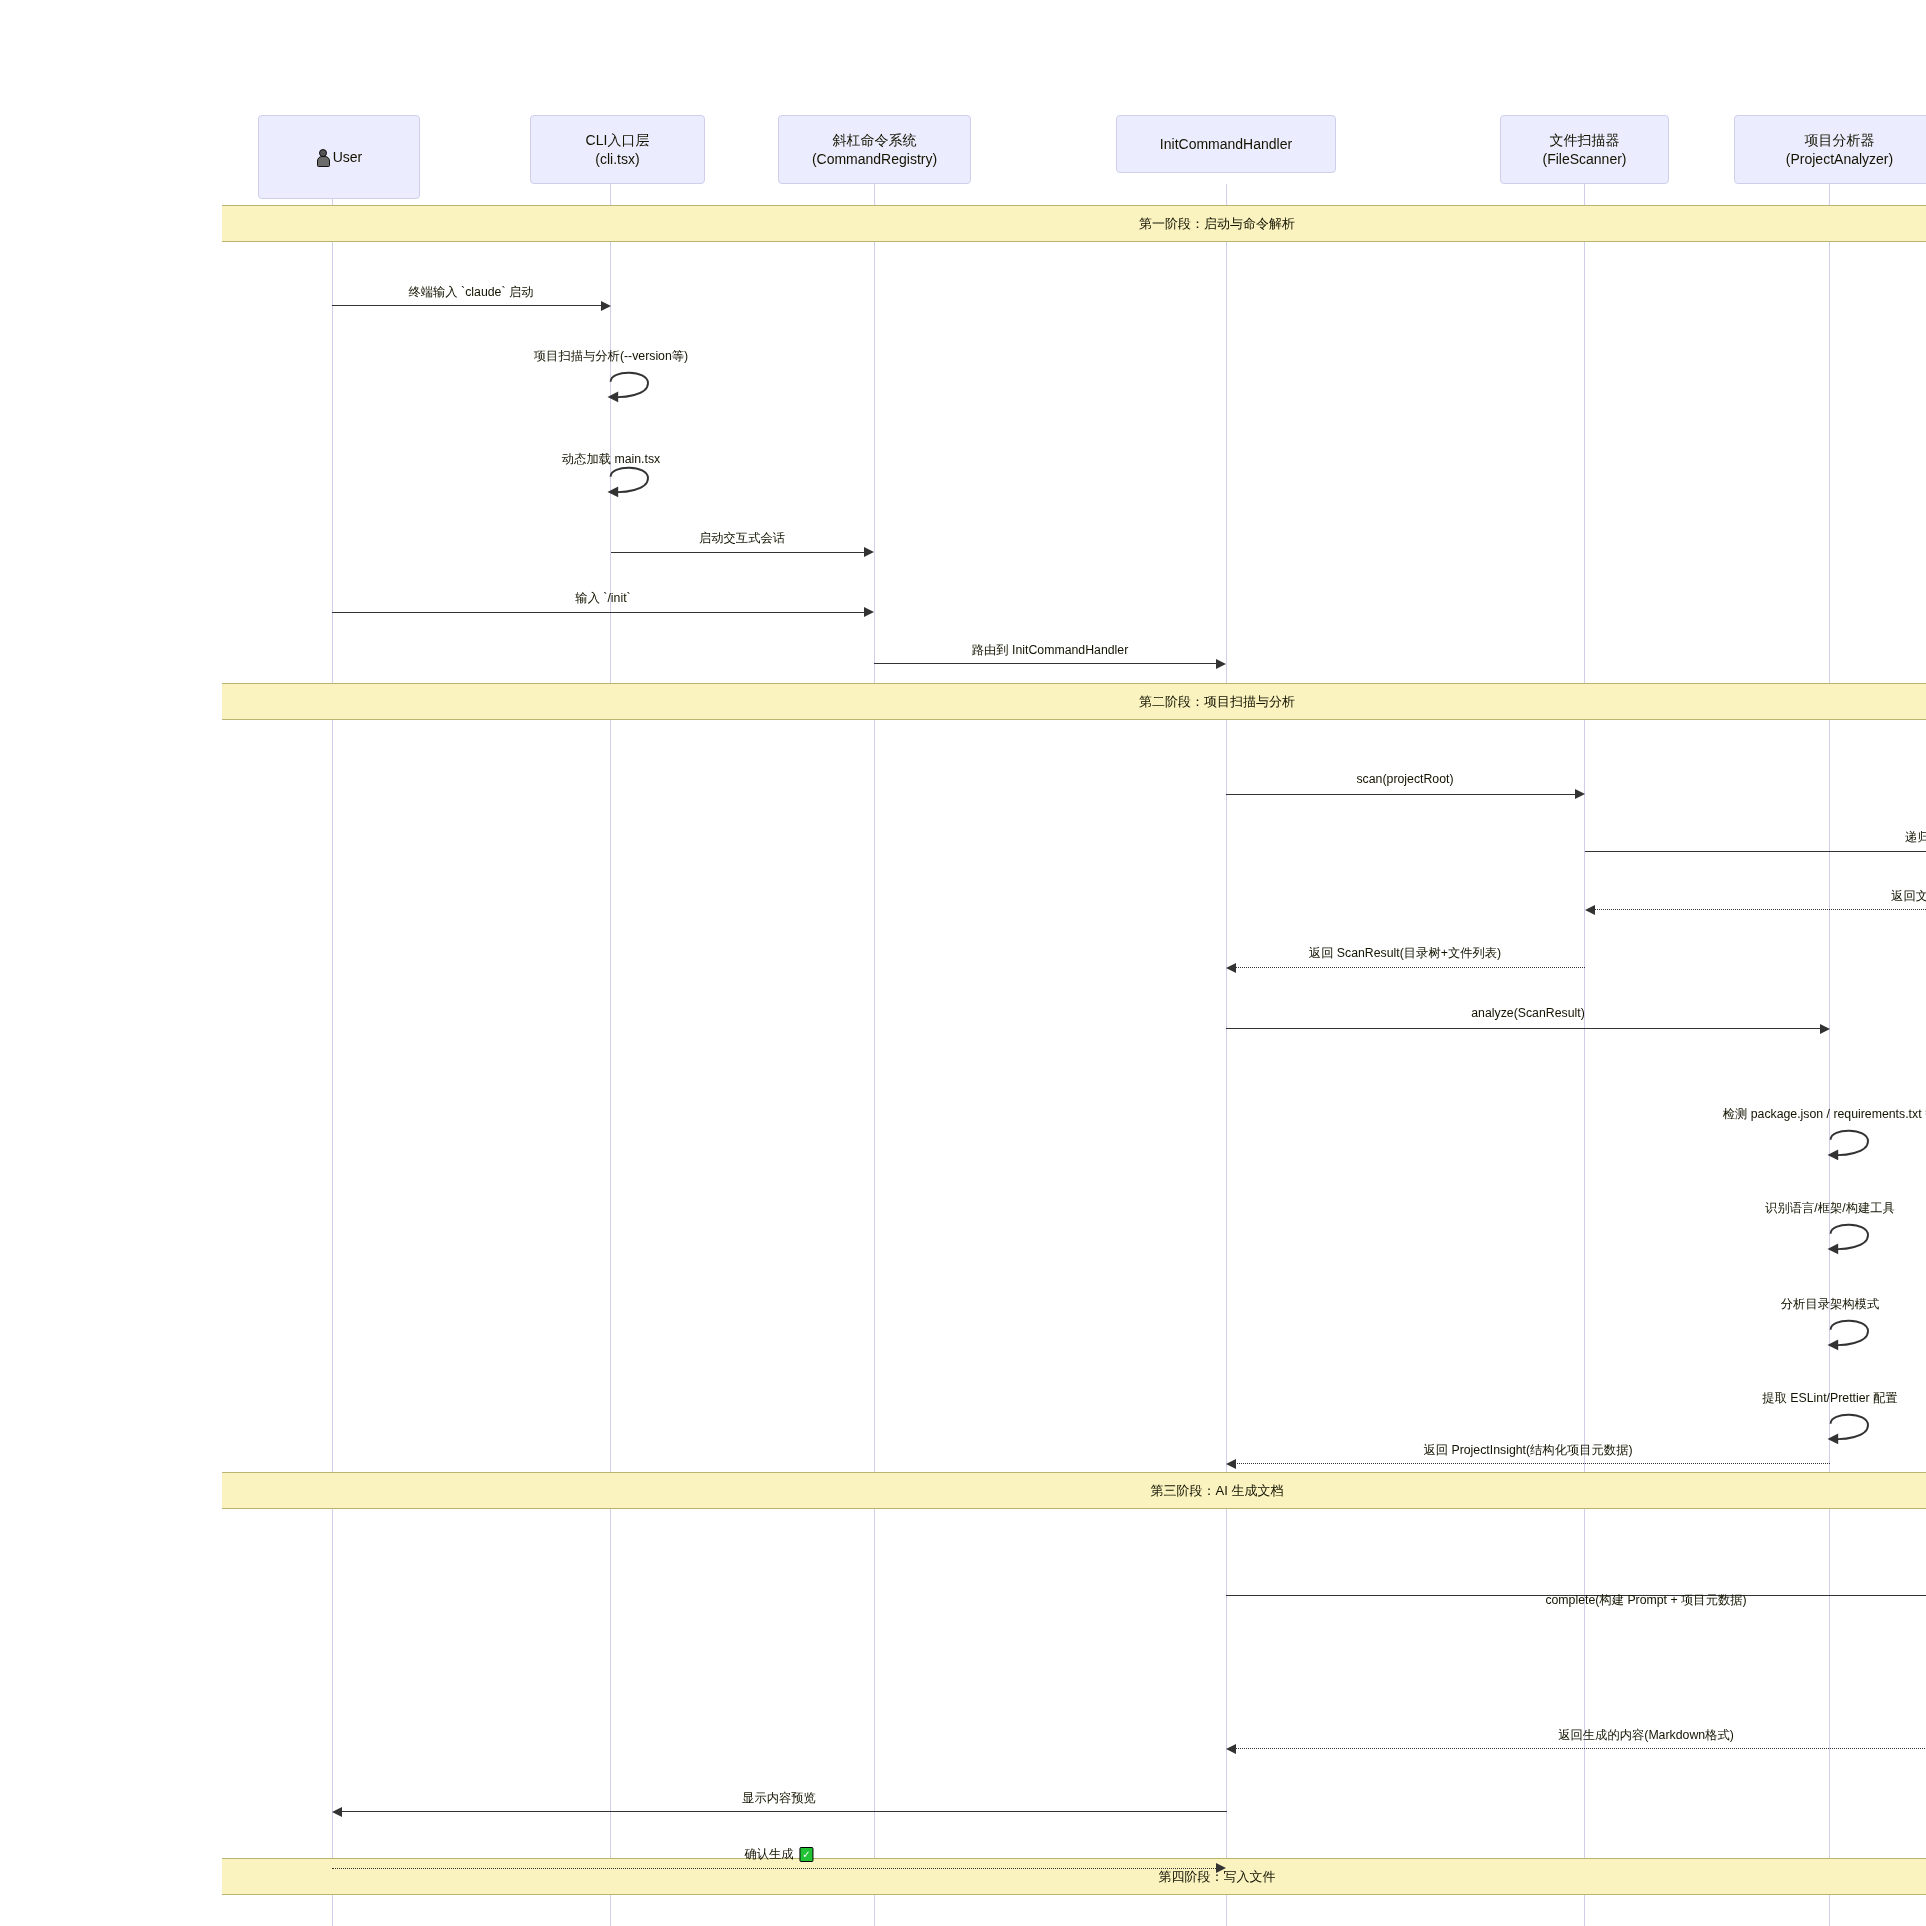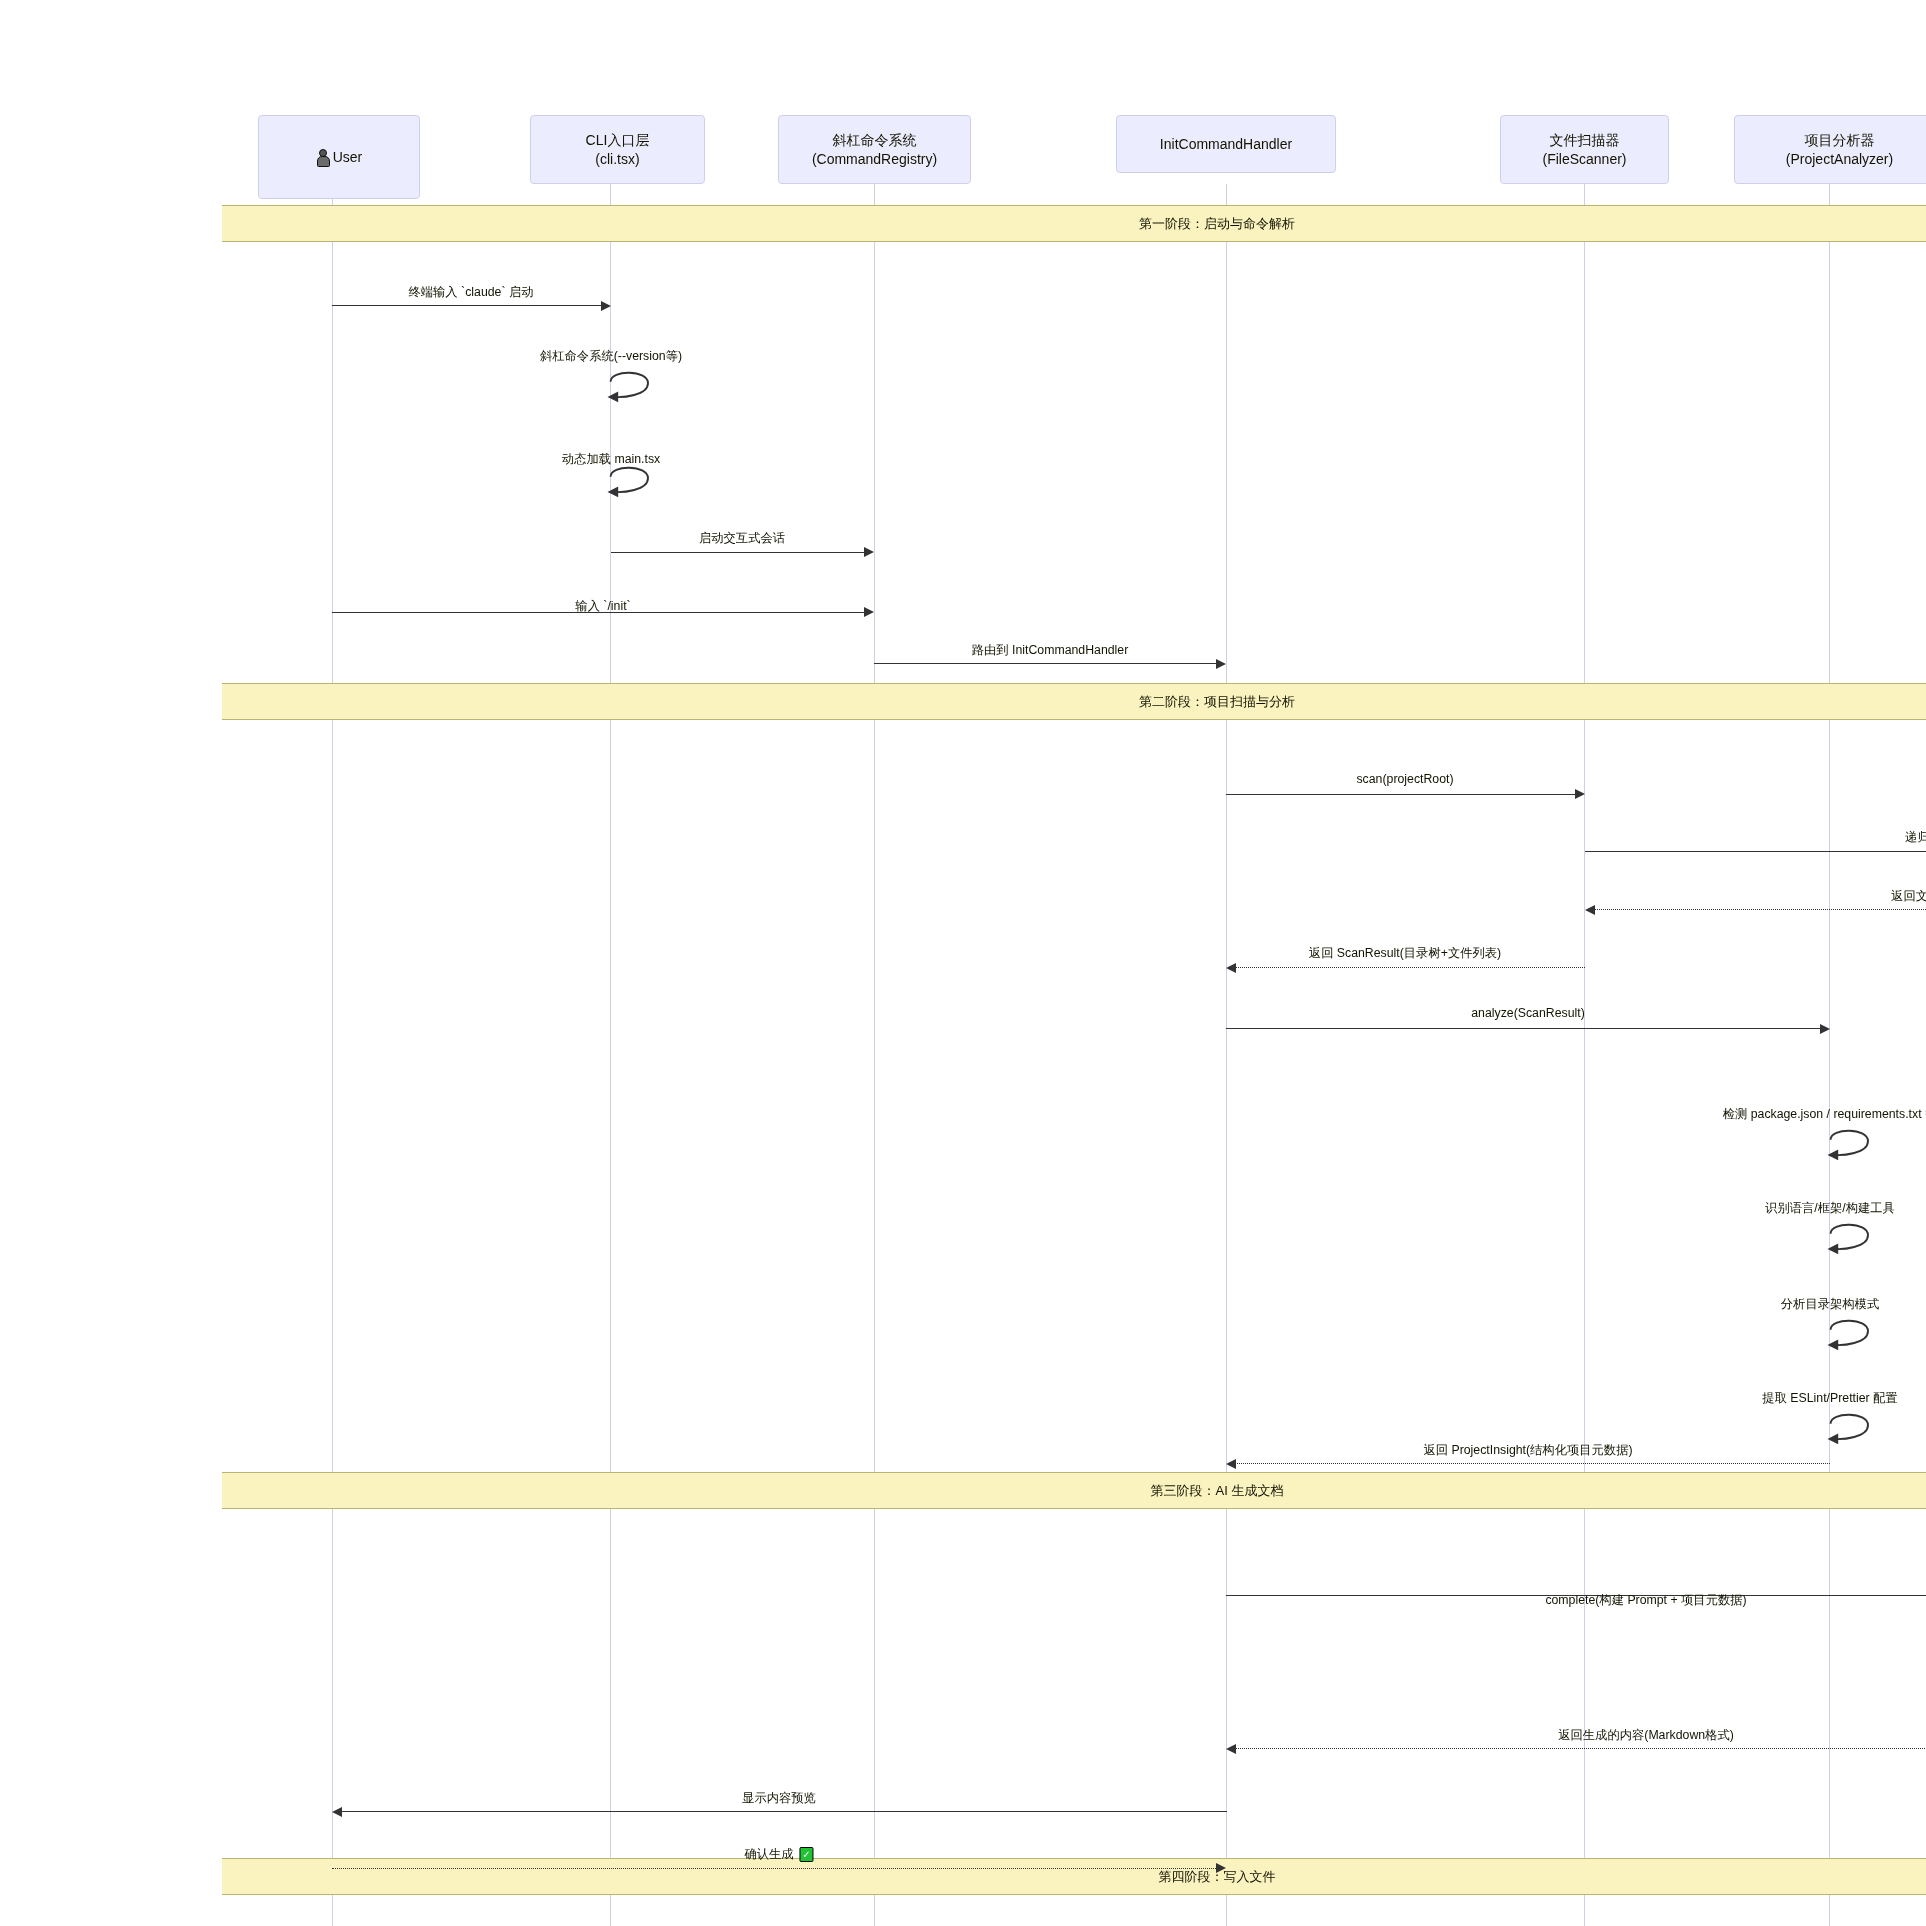--- a/index.html
+++ b/index.html
@@ -165,34 +165,34 @@
   <div id="messages">
       <div class="msg-line" style="left: 332px; top: 305px; width: 270px;"></div>
       <div class="arrow-head right" style="top: 301px; left: 601px;"></div>
       <div class="msg-label" style="left: 471px; top: 284px;">终端输入 `claude` 启动</div>
       <div class="selfloop" style="left: 608px; top: 371px;">
         <svg width="54" height="42" viewBox="0 0 140 110">
           <path d="M6 28 C 6 -4, 104 -4, 104 32 C 104 64, 38 70, 14 68" fill="none" stroke="#333333" stroke-width="5"></path>
           <polygon points="26,54 26,82 -2,68" fill="#333333"></polygon>
         </svg>
       </div>
-      <div class="msg-label" style="left: 611px; top: 348px;">斜杠命令系统(--version等)</div>
+      <div class="msg-label" style="left: 611px; top: 348px;">项目扫描与分析(--version等)</div>
       <div class="selfloop" style="left: 608px; top: 466px;">
         <svg width="54" height="42" viewBox="0 0 140 110">
           <path d="M6 28 C 6 -4, 104 -4, 104 32 C 104 64, 38 70, 14 68" fill="none" stroke="#333333" stroke-width="5"></path>
           <polygon points="26,54 26,82 -2,68" fill="#333333"></polygon>
         </svg>
       </div>
       <div class="msg-label" style="left: 611px; top: 443px; margin-top: 8px;">动态加载 main.tsx</div>
       <div class="msg-line" style="left: 611px; top: 552px; width: 255px;"></div>
       <div class="arrow-head right" style="top: 547px; left: 864px;"></div>
       <div class="msg-label" style="left: 742px; top: 530px;">启动交互式会话</div>
       <div class="msg-line" style="left: 332px; top: 612px; width: 534px;"></div>
       <div class="arrow-head right" style="top: 607px; left: 864px;"></div>
-      <div class="msg-label" style="left: 603px; top: 590px; margin-top: 8px;">输入 `/init`</div>
+      <div class="msg-label" style="left: 603px; top: 590px;">输入 `/init`</div>
       <div class="msg-line" style="left: 874px; top: 663px; width: 344px;"></div>
       <div class="arrow-head right" style="top: 659px; left: 1216px;"></div>
       <div class="msg-label" style="left: 1050px; top: 642px;">路由到 InitCommandHandler</div>
       <div class="msg-line" style="left: 1226px; top: 794px; width: 350px;"></div>
       <div class="arrow-head right" style="top: 789px; left: 1575px;"></div>
       <div class="msg-label" style="left: 1405px; top: 772px;">scan(projectRoot)</div>
       <div class="msg-line" style="left: 1585px; top: 851px; width: 707px;"></div>
       <div class="msg-label" style="left: 1942px; top: 829px;">递归遍历目录</div>
       <div class="msg-line dashed" style="left: 1593px; top: 909px; width: 707px;"></div>
       <div class="arrow-head left" style="top: 905px; left: 1585px;"></div>

